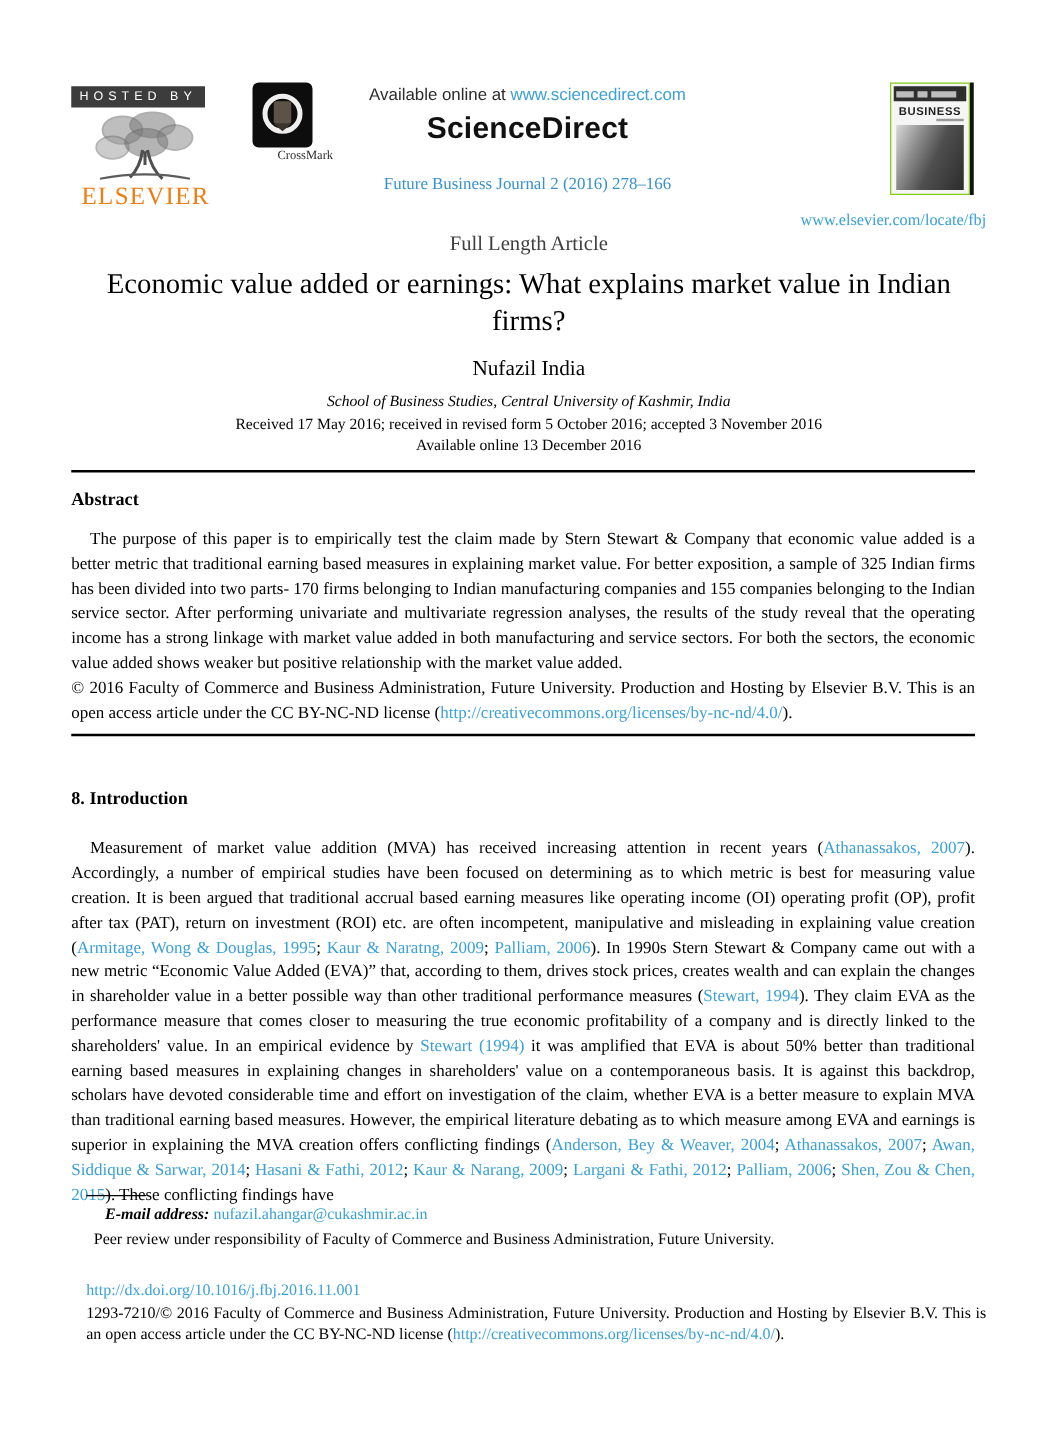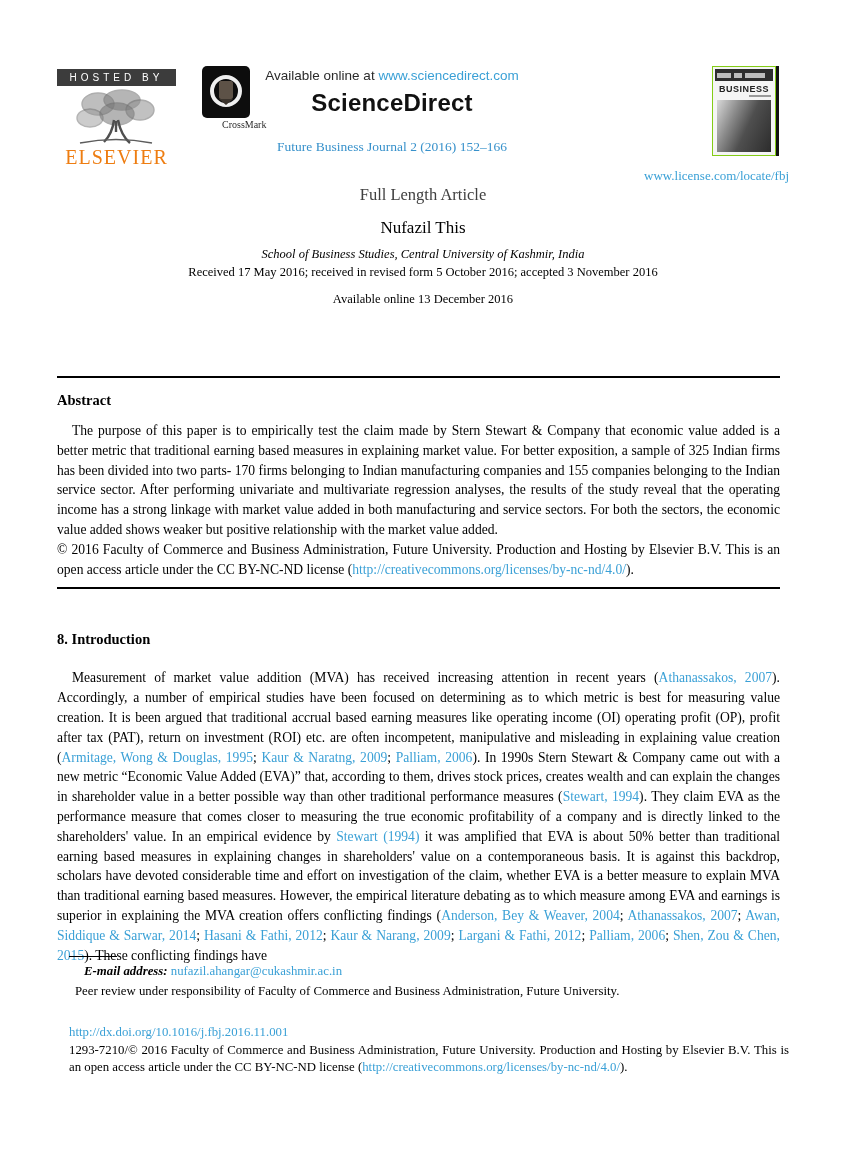--- a/index.html
+++ b/index.html
@@ -1,31 +1,31 @@
 <!DOCTYPE html>
 <html><head>
 <meta charset="utf-8">
 <style>
   html,body{margin:0;padding:0;background:#ffffff;}
   .page{position:relative;width:846px;height:1155px;background:#fff;
         font-family:"Liberation Serif",serif;color:#000;overflow:hidden;}
   .link{color:#3aa0d6;}
   
-  .hosted-badge{position:absolute;left:57px;top:69px;width:119px;height:17px;
+  .hosted-badge{position:absolute;left:57px;top:69px;width:107px;height:17px;
     background:#3c3c3c;color:#fff;font-family:"Liberation Sans",sans-serif;
     font-size:10px;letter-spacing:4px;display:flex;align-items:center;justify-content:center;}
   .tree-wrap{position:absolute;left:60px;top:88px;width:112px;height:58px;}
   .elsevier-word{position:absolute;left:57px;top:146px;width:119px;text-align:center;
     color:#ee7d11;font-size:20px;letter-spacing:1px;font-family:"Liberation Serif",serif;}
   .crossmark{position:absolute;left:202px;top:66px;width:50px;}
   .crossmark-box{width:48px;height:52px;background:#0d0d0d;border-radius:5px;
     display:flex;align-items:center;justify-content:center;}
   .crossmark-label{font-size:10px;color:#2b2b2b;margin-top:1px;text-align:center;
     font-family:"Liberation Serif",serif;margin-left:20px;}
-  .head-center{position:absolute;left:232px;top:68px;width:320px;text-align:center;}
+  .head-center{position:absolute;left:262px;top:68px;width:320px;text-align:center;}
   .available-line{font-family:"Liberation Sans",sans-serif;font-size:13.5px;color:#2b2b2b;}
   .sd-brand{font-family:"Liberation Sans",sans-serif;font-weight:bold;font-size:24px;
     color:#111;margin-top:6px;letter-spacing:0.2px;}
   .journal-ref{font-size:13.5px;color:#3791cb;margin-top:22px;}
   .cover{position:absolute;left:712px;top:66px;width:62px;height:88px;background:#f5f5f5;
     border:1px solid #84cc16;}
   .cover-strip{height:12px;background:#2e2e2e;margin:2px 2px 0 2px;display:flex;
     align-items:center;gap:3px;padding:0 2px;}
   .cover-strip i{display:block;height:5px;background:#bdbdbd;}
   .cover-title{font-family:"Liberation Sans",sans-serif;font-weight:bold;font-size:9px;
@@ -35,21 +35,21 @@
     background:linear-gradient(115deg,#d9d9d9 0%,#8b8b8b 30%,#4f4f4f 55%,#2c2c2c 100%);}
   .cover-spine{position:absolute;left:776px;top:66px;width:3px;height:90px;background:#111;}
   .locate-url{position:absolute;right:57px;top:168px;font-size:13px;text-align:right;}
   
   .titleblock{position:absolute;left:57px;right:57px;top:185px;text-align:center;}
   .article-type{font-size:16.5px;color:#404040;}
   .art-title{font-size:23px;line-height:30px;margin:7px auto 0 auto;max-width:712px;color:#000;}
   .author{font-size:17px;margin-top:13px;}
   .affiliation{font-size:12.5px;font-style:italic;margin-top:9px;}
   .history{font-size:12.5px;margin-top:3px;}
-  .online-date{font-size:12.5px;margin-top:12px;}
+  .online-date{font-size:12.5px;margin-top:2px;}
   
   .main{position:absolute;left:57px;right:66px;top:376px;}
   .rule-thick{height:0;border-top:2.5px solid #000;}
   .abstract-head{font-size:14.5px;font-weight:bold;margin:14px 0 0 0;}
   .para{font-size:13.6px;line-height:19.8px;text-align:justify;margin:0;}
   .para.indent{text-indent:15px;}
   .abstract-body{margin-top:12px;}
   .copyright{font-size:13.6px;line-height:19.8px;text-align:justify;margin:0;}
   .rule-bottom{height:0;border-top:2px solid #000;margin-top:8px;}
   .intro-head{font-size:14.5px;font-weight:bold;margin:42px 0 0 0;}
@@ -94,40 +94,41 @@
       </svg>
     </div>
     <div class="crossmark-label">CrossMark</div>
   </div>
 
   <div class="head-center">
     <div class="available-line">
       <span>Available online at </span><span class="link">www.sciencedirect.com</span>
     </div>
     <div class="sd-brand">ScienceDirect</div>
-    <div class="journal-ref">Future Business Journal 2 (2016) 152–166</div>
+    <div class="journal-ref">Future Business Journal 2 (2016) 278–166</div>
   </div>
 
   <div class="cover">
     <div class="cover-strip">
       <i style="width:14px"></i>
       <i style="width:8px"></i>
       <i style="width:20px"></i>
     </div>
     <div class="cover-title">BUSINESS</div>
     <div class="cover-sub"></div>
     <div class="cover-photo"></div>
   </div>
   <div class="cover-spine"></div>
 
-  <div class="locate-url link">www.license.com/locate/fbj</div>
+  <div class="locate-url link">www.elsevier.com/locate/fbj</div>
 
   <div class="titleblock">
     <div class="article-type">Full Length Article</div>
-    <div class="author">Nufazil This</div>
+    <div class="art-title">Economic value added or earnings: What explains market value in Indian firms?</div>
+    <div class="author">Nufazil India</div>
     <div class="affiliation">School of Business Studies, Central University of Kashmir, India</div>
     <div class="history">Received 17 May 2016; received in revised form 5 October 2016; accepted 3 November 2016</div>
     <div class="online-date">Available online 13 December 2016</div>
   </div>
 
   <div class="main">
     <div class="rule-thick"></div>
     <div class="abstract-head">Abstract</div>
     <p class="para indent abstract-body">The purpose of this paper is to empirically test the claim made by Stern Stewart &amp; Company that economic value added is a better metric that traditional earning based measures in explaining market value. For better exposition, a sample of 325 Indian firms has been divided into two parts- 170 firms belonging to Indian manufacturing companies and 155 companies belonging to the Indian service sector. After performing univariate and multivariate regression analyses, the results of the study reveal that the operating income has a strong linkage with market value added in both manufacturing and service sectors. For both the sectors, the economic value added shows weaker but positive relationship with the market value added.</p>
     <p class="copyright"><span>© 2016 Faculty of Commerce and Business Administration, Future University. Production and Hosting by Elsevier B.V. This is an open access article under the CC BY-NC-ND license (</span><span class="link">http://creativecommons.org/licenses/by-nc-nd/4.0/</span><span>).</span></p>

